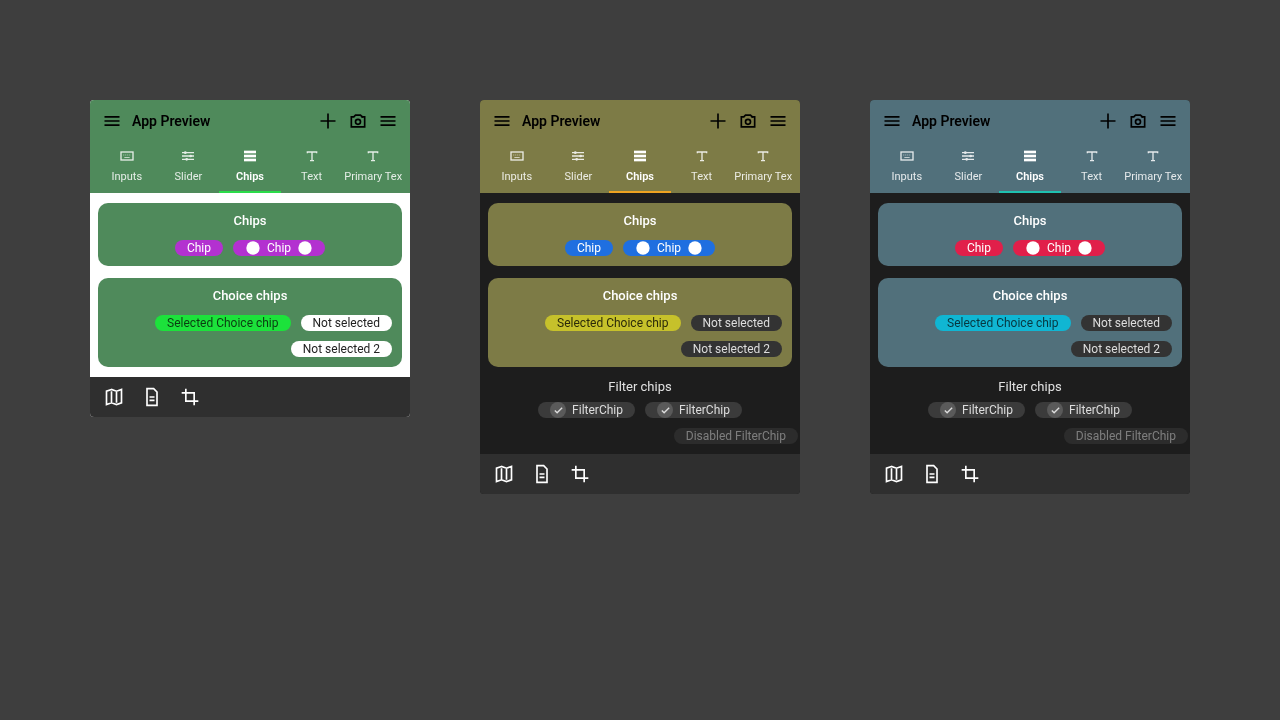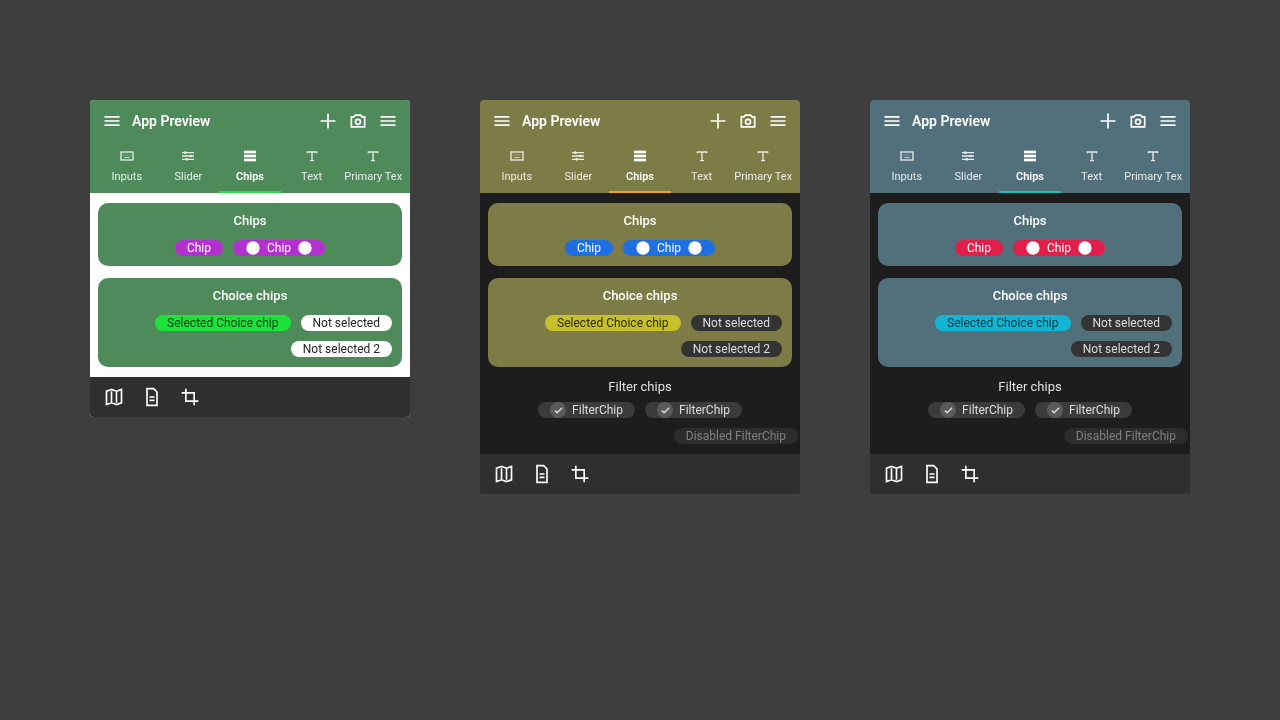--- a/index.html
+++ b/index.html
@@ -1,19 +1,19 @@
 <!DOCTYPE html>
 <html><head>
 <meta charset="utf-8">
 <style>
   html,body{margin:0;padding:0;width:1280px;height:720px;background:#3e3e3e;font-family:-apple-system,BlinkMacSystemFont,"Segoe UI",Roboto,sans-serif;overflow:hidden}
   .stage{display:flex;gap:70px;padding:100px 90px 0 90px;align-items:flex-start}
   .phone{width:320px;border-radius:4px;overflow:hidden;display:flex;flex-direction:column;background:#1d1d1d}
   .phone.light{background:#fff}
-  .appbar{display:flex;align-items:center;color:#ffffff;padding:0 12px;height:42px;gap:10px}
+  .appbar{display:flex;align-items:center;color:#000000;padding:0 12px;height:42px;gap:10px}
   .appbar .title{font-weight:600;font-size:14px}
   .appbar .spacer{flex:1}
   .tabs{display:flex;color:#fff;padding:6px 6px 0 6px;justify-content:space-between}
   .tab{display:flex;flex-direction:column;align-items:center;font-size:11px;gap:6px;width:62px;padding-bottom:8px;opacity:.85;cursor:pointer;border-bottom:2px solid transparent}
   .tab.active{opacity:1;font-weight:600}
   .content{flex:1;padding:10px 8px;display:flex;flex-direction:column;gap:12px;overflow:hidden}
   .card{border-radius:10px;padding:10px;display:flex;flex-direction:column;align-items:center;gap:10px}
   .card-title{font-size:13px;font-weight:500;margin-bottom:2px}
   .chip-row{display:flex;gap:10px;flex-wrap:wrap;justify-content:center}
   .chip-row.left{justify-content:flex-end;width:100%}

